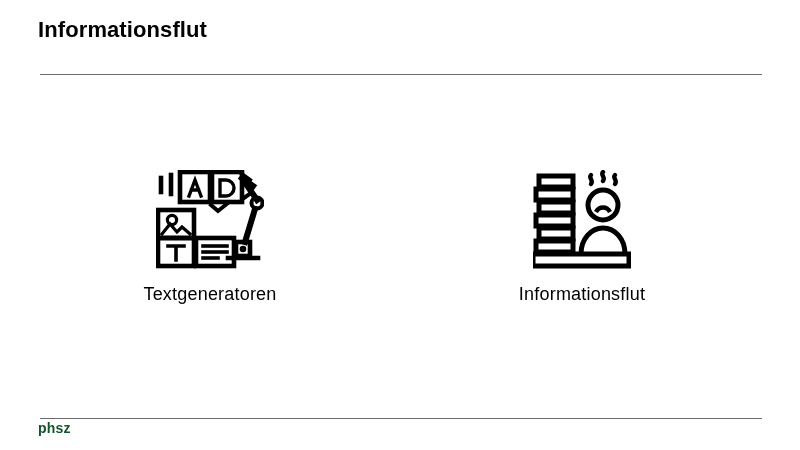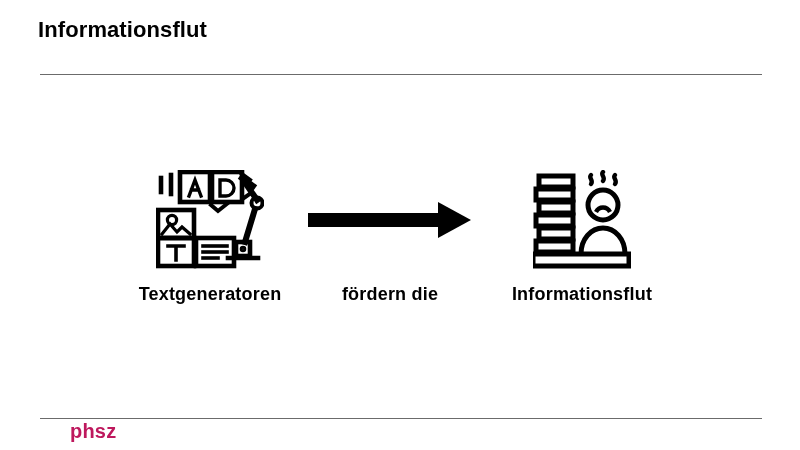--- a/index.html
+++ b/index.html
@@ -42,25 +42,24 @@
     background: #6b6b6b;
   }
   .rule-title { top: 74px; }
   .rule-footer { top: 418px; }
 
   
   .footer-logo {
     position: absolute;
     left: 38px;
     top: 420px;
-    font-size: 20px;
+    font-size: 14px;
     font-weight: bold;
     letter-spacing: 0.2px;
-    color: #be185d;
-    margin-left: 32px;
+    color: #14532d;
   }
 
   
   .diagram {
     position: absolute;
     left: 0;
     top: 160px;
     width: 800px;
     height: 160px;
   }
@@ -70,21 +69,21 @@
   }
   .node-icon {
     height: 100px;
     display: flex;
     align-items: center;
     justify-content: center;
   }
   .node-label {
     margin-top: 14px;
     font-size: 18px;
-    font-weight: bold;
+    font-weight: normal;
     color: #000000;
     letter-spacing: 0.2px;
     white-space: nowrap;
   }
 
   .node-source {
     left: 110px;
     top: 10px;
     width: 200px;
   }
@@ -157,29 +156,20 @@
 
           <rect x="40" y="68" width="38" height="28"></rect>
           <line x1="47" y1="76" x2="71" y2="76" stroke-width="3.6"></line>
           <line x1="47" y1="82" x2="71" y2="82" stroke-width="3.6"></line>
           <line x1="47" y1="88" x2="62" y2="88" stroke-width="3.6"></line>
         </svg>
       </div>
       <div class="node-label">Textgeneratoren</div>
     </div>
 
-    <div class="node node-link">
-      <div class="arrow-wrap">
-        <svg width="164" height="42" viewBox="0 0 164 42" aria-hidden="true">
-          <rect x="0" y="14" width="136" height="14" fill="#000000"></rect>
-          <polygon points="130,3 130,39 163,21" fill="#000000"></polygon>
-        </svg>
-      </div>
-      <div class="node-label">fördern die</div>
-    </div>
 
     <div class="node node-target">
       <div class="node-icon">
         <svg width="98" height="100" viewBox="0 0 98 100" fill="none" stroke="#000000" stroke-width="5" stroke-linecap="butt" stroke-linejoin="miter" aria-hidden="true">
 
           <rect x="6" y="6" width="34" height="11"></rect>
           <rect x="3" y="19" width="37" height="11"></rect>
           <rect x="6" y="32" width="34" height="11"></rect>
           <rect x="3" y="45" width="37" height="11"></rect>
           <rect x="6" y="58" width="34" height="11"></rect>

